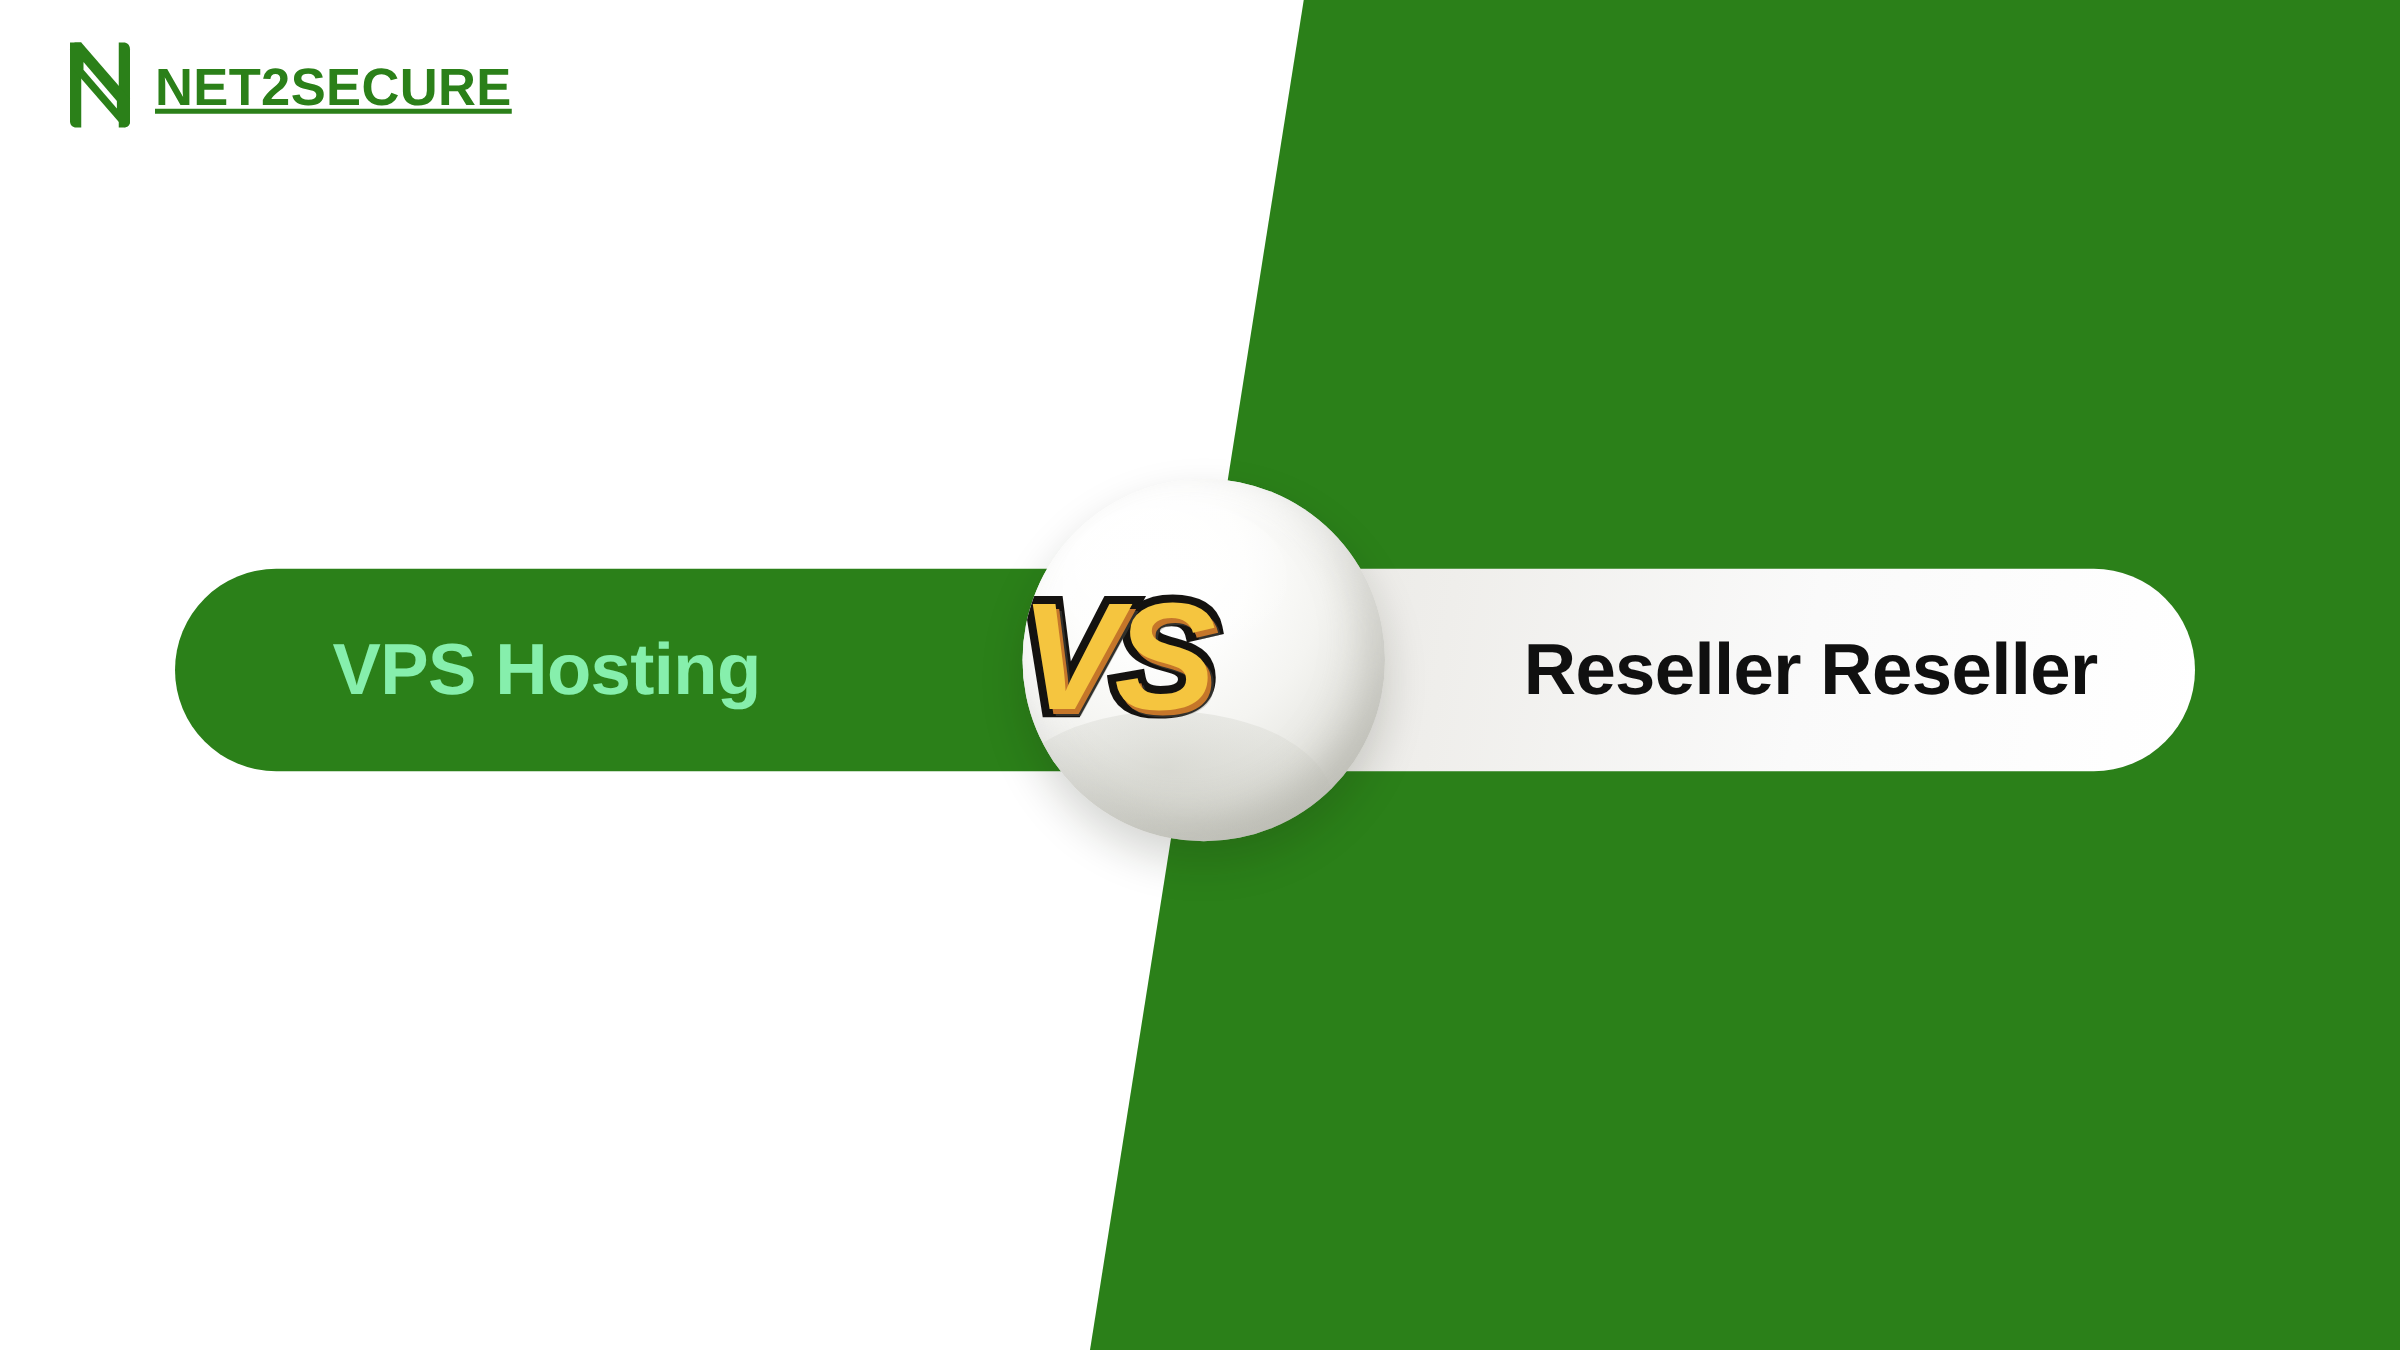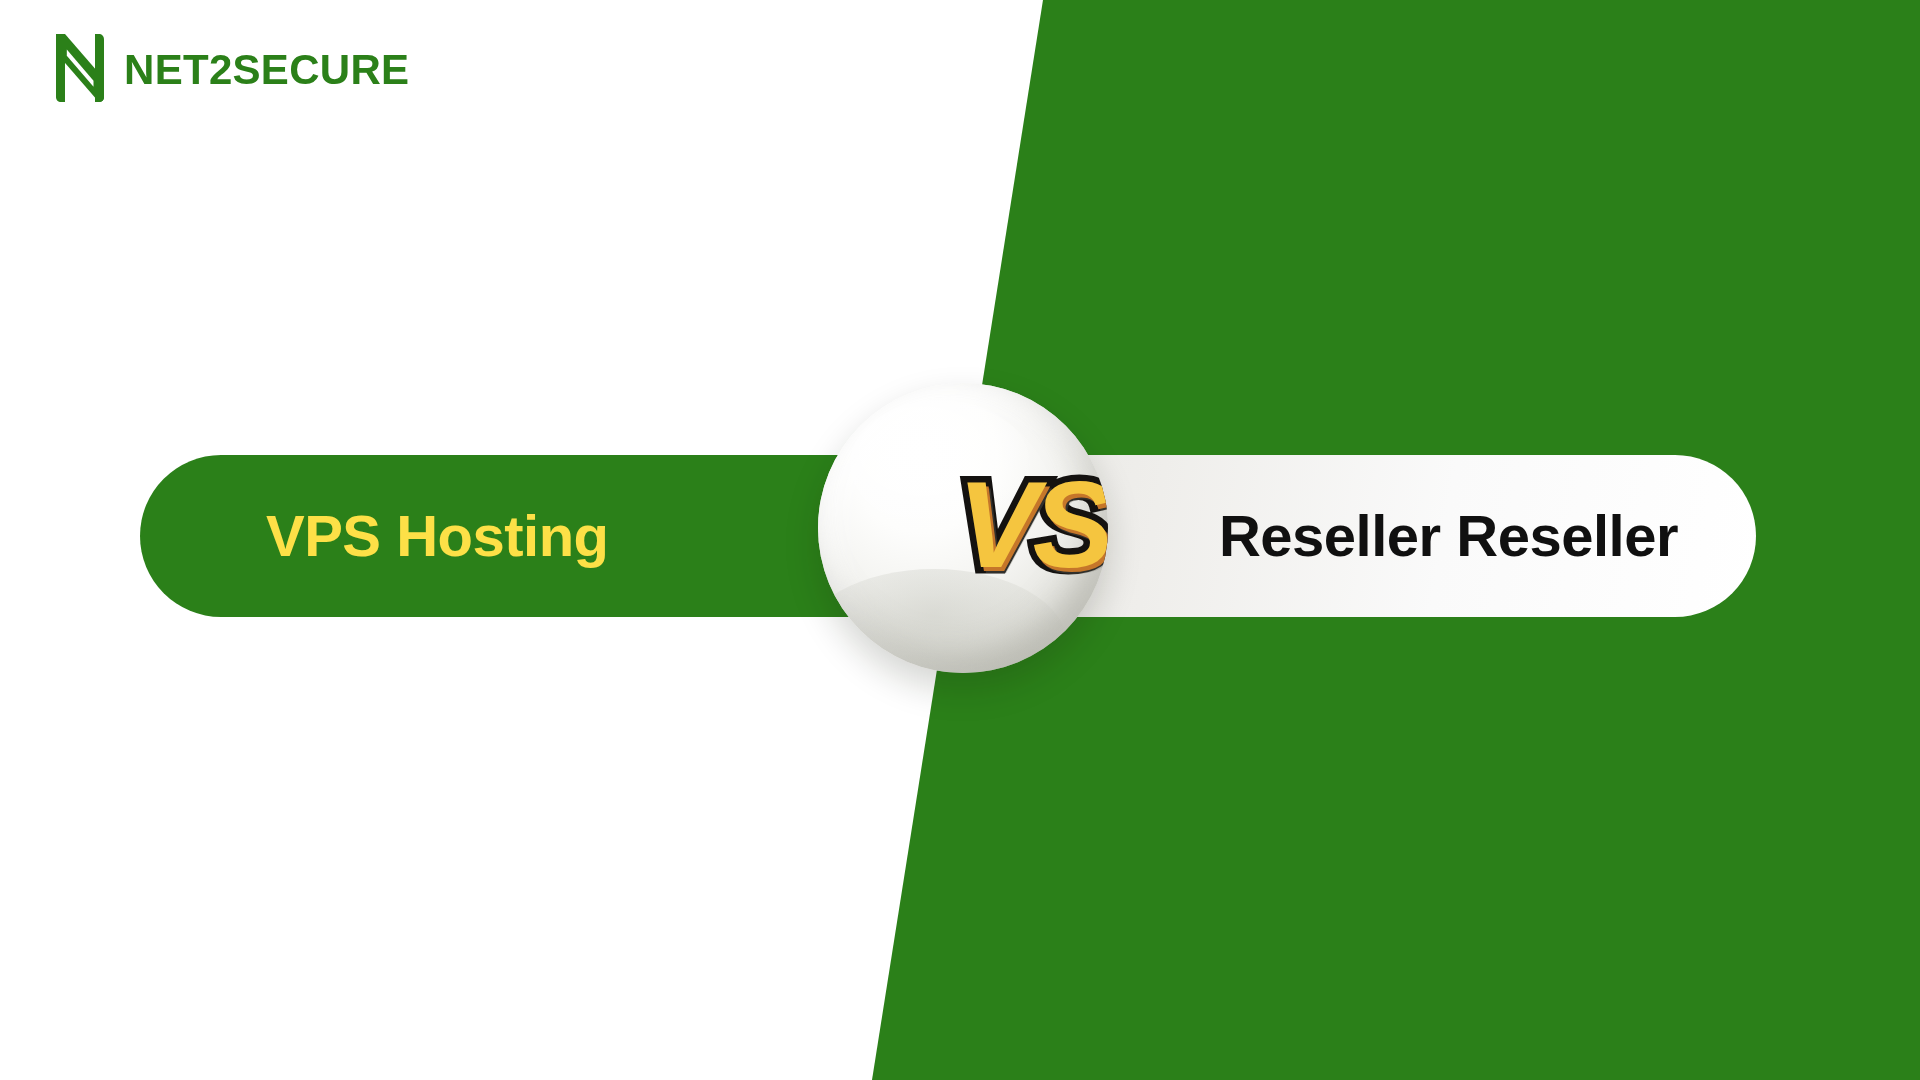--- a/index.html
+++ b/index.html
@@ -48,20 +48,21 @@
   }
   .logo-wordmark {
     font-family: "Liberation Sans", sans-serif;
     font-weight: 700;
     font-size: 42px;
     letter-spacing: 0.3px;
     color: var(--brand-green, #2b8019);
     line-height: 1;
     white-space: nowrap;
     margin-top: 3px;
+    text-decoration: underline;
   }
 
   
   .compare-bar {
     position: absolute;
     left: 140px;
     top: 455px;
     width: 1616px;
     height: 162px;
   }
@@ -93,40 +94,40 @@
   }
 
   .pill-label {
     font-family: "Liberation Sans", sans-serif;
     font-weight: 700;
     font-size: 58px;
     letter-spacing: -0.5px;
     line-height: 1;
     white-space: nowrap;
   }
-  .pill-left .pill-label  { color: #fde047; }
+  .pill-left .pill-label  { color: #86efac; }
   .pill-right .pill-label { color: #101010; }
 
   
   .vs-badge {
     position: absolute;
     left: 818px;
     top: 383px;
     width: 290px;
     height: 290px;
     border-radius: 50%;
     background:
       radial-gradient(circle at 36% 26%, #ffffff 0%, #fdfdfc 26%, #f4f4f1 48%, #e6e6e1 68%, #d3d3cc 84%, #c4c4bc 94%, #bdbdb5 100%);
     box-shadow:
       0 16px 34px rgba(20, 30, 10, 0.18),
       inset -14px -18px 34px rgba(150, 150, 140, 0.42),
       inset 14px 16px 30px rgba(255, 255, 255, 0.95);
     display: flex;
     align-items: center;
-    justify-content: flex-end;
+    justify-content: flex-start;
     overflow: hidden;
   }
   
   .vs-badge::before {
     content: "";
     position: absolute;
     left: 11%;
     top: 6%;
     width: 62%;
     height: 44%;

